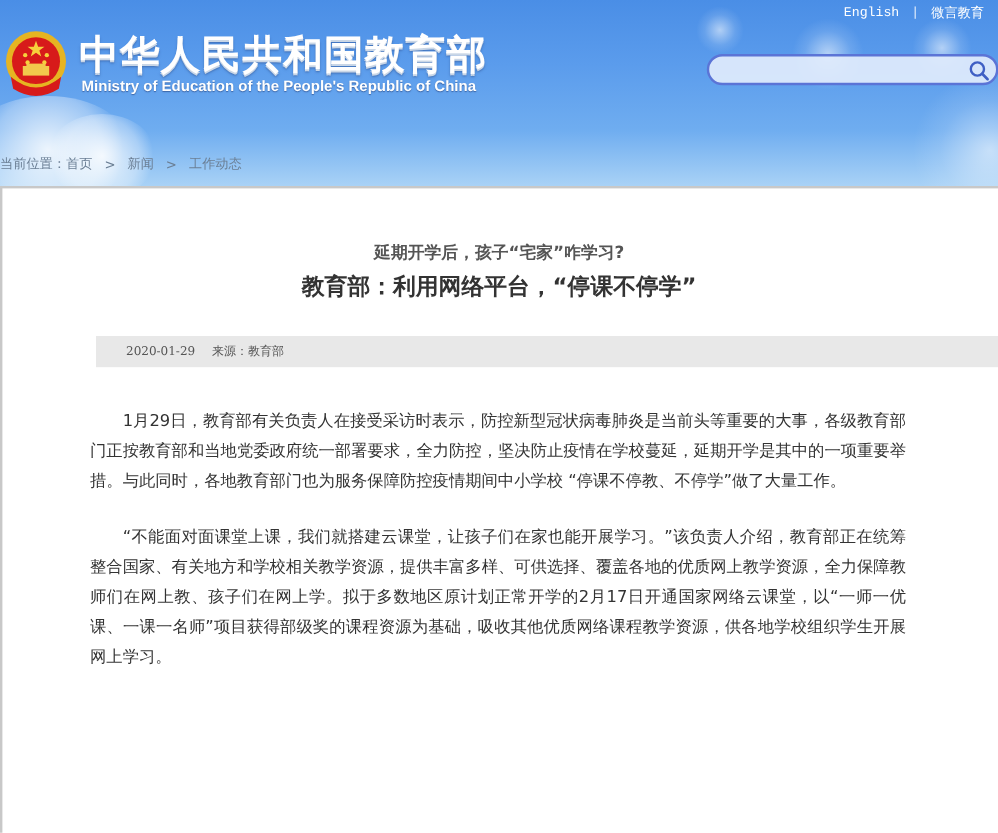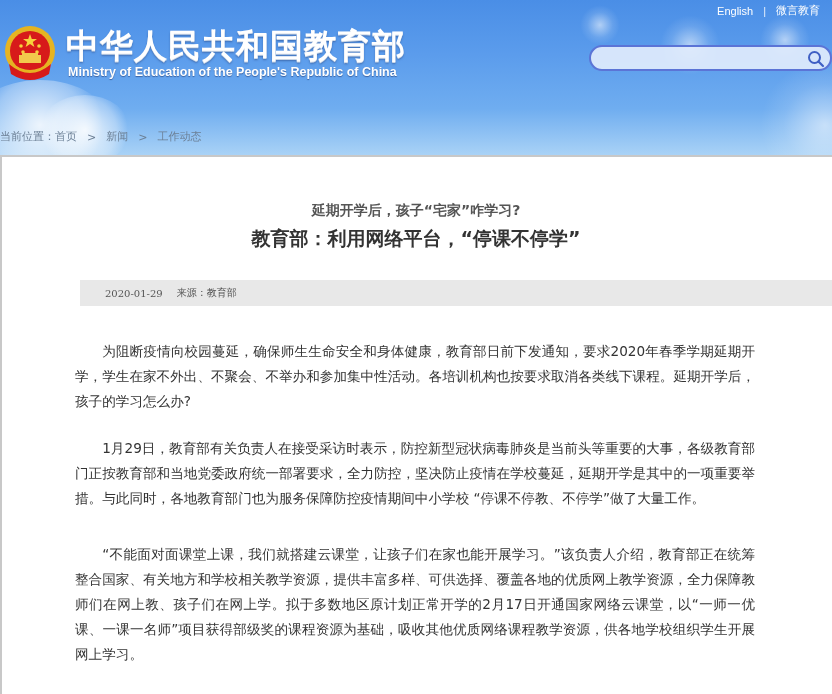--- a/index.html
+++ b/index.html
@@ -28,21 +28,21 @@
     }
     .title-en {
       position: absolute; left: 68px; top: 65px;
       font-family: "Liberation Sans", sans-serif; font-weight: bold;
       font-size: 12.5px; color: #ffffff;
       text-shadow: 0 1px 1px rgba(40,70,130,0.7);
       text-align: right;
     }
     .toplinks {
       position: absolute; right: 12px; top: 3px;
-      font-family: Liberation Sans, sans-serif; font-size: 11px; color: #ffffff;
+      font-family: Liberation Mono, monospace; font-size: 11px; color: #ffffff;
       display: flex; align-items: center;
     }
     .toplinks .sep { margin: 0 10px; opacity: 0.85; }
     .toplinks a { color: #ffffff; text-decoration: none; cursor: pointer; }
     .search-box {
       position: absolute; left: 589px; top: 45px; width: 243px; height: 26px;
       border: 2px solid #5b74d6; border-radius: 14px;
       background: rgba(225,236,252,0.92);
     }
     .search-box input {
@@ -142,16 +142,15 @@
 
 <div class="subtitle">延期开学后，孩子“宅家”咋学习?</div>
 <div class="main-title">教育部：利用网络平台，“停课不停学”</div>
 
 <div class="meta-bar">
   <span>2020-01-29</span>
   <span class="source">来源：教育部</span>
 </div>
 
 <div class="article">
-  <p>为阻断疫情向校园蔓延，确保师生生命安全和身体健康，教育部日前下发通知，要求2020年春季学期延期开学，学生在家不外出、不聚会、不举办和参加集中性活动。各培训机构也按要求取消各类线下课程。延期开学后，孩子的学习怎么办?</p>
   <p>1月29日，教育部有关负责人在接受采访时表示，防控新型冠状病毒肺炎是当前头等重要的大事，各级教育部门正按教育部和当地党委政府统一部署要求，全力防控，坚决防止疫情在学校蔓延，延期开学是其中的一项重要举措。与此同时，各地教育部门也为服务保障防控疫情期间中小学校 “停课不停教、不停学”做了大量工作。</p>
   <p>“不能面对面课堂上课，我们就搭建云课堂，让孩子们在家也能开展学习。”该负责人介绍，教育部正在统筹整合国家、有关地方和学校相关教学资源，提供丰富多样、可供选择、覆盖各地的优质网上教学资源，全力保障教师们在网上教、孩子们在网上学。拟于多数地区原计划正常开学的2月17日开通国家网络云课堂，以“一师一优课、一课一名师”项目获得部级奖的课程资源为基础，吸收其他优质网络课程教学资源，供各地学校组织学生开展网上学习。</p>
 </div>
 
 </body></html>

